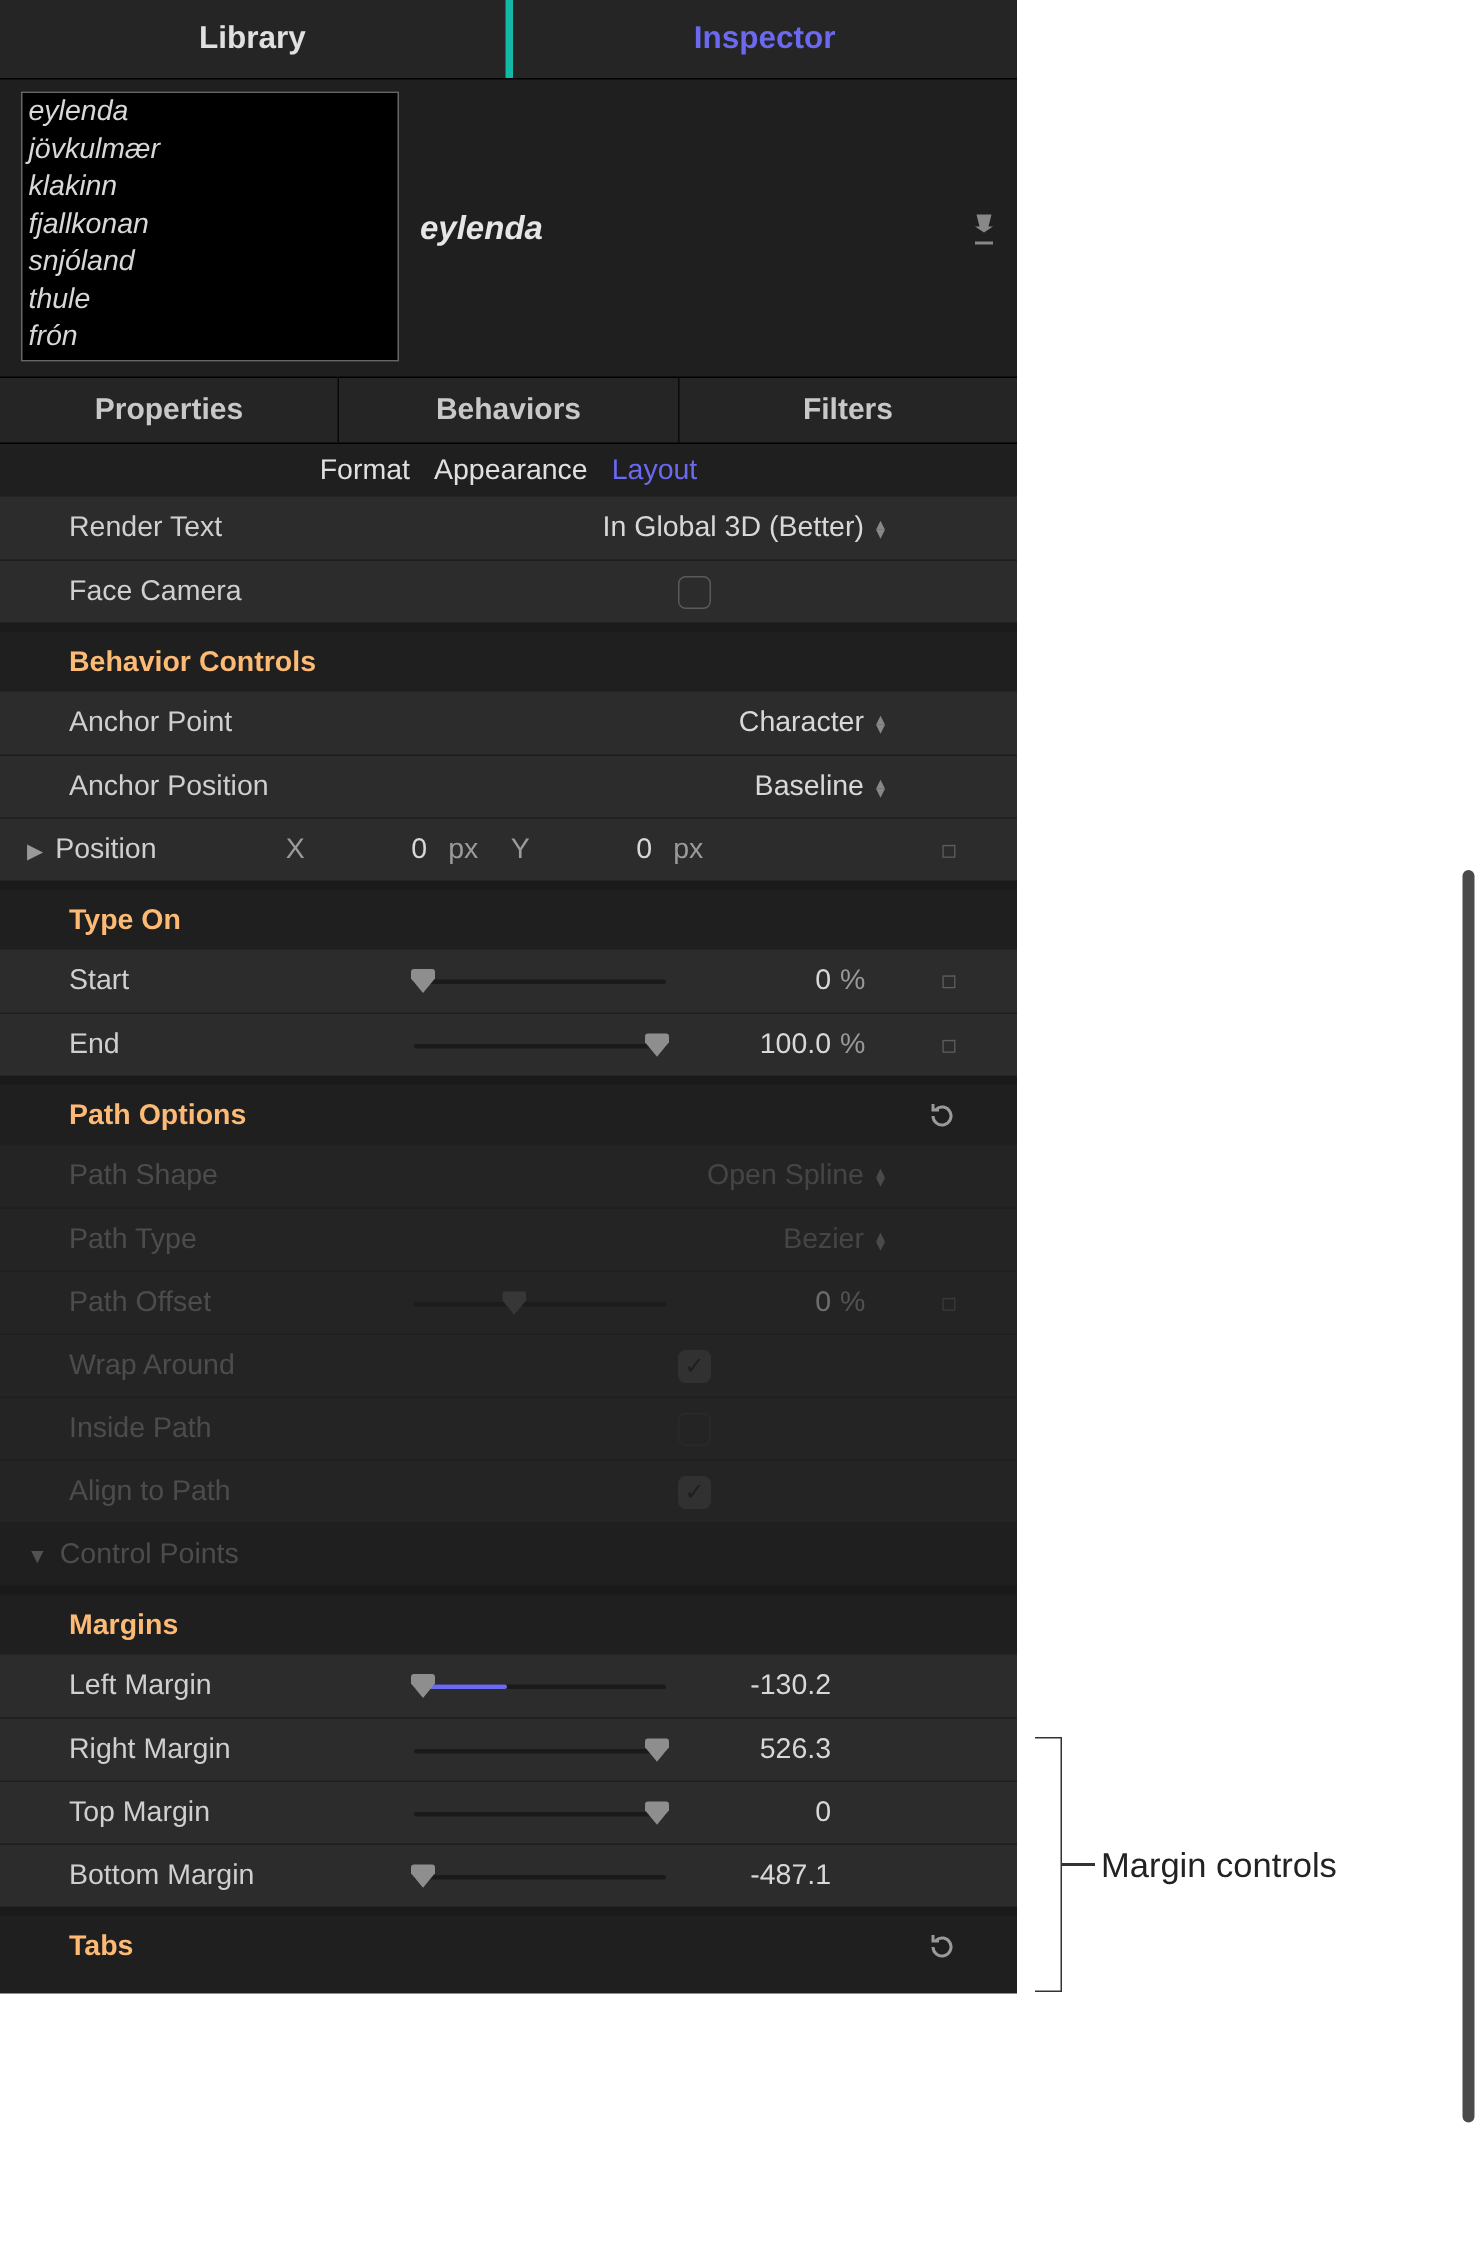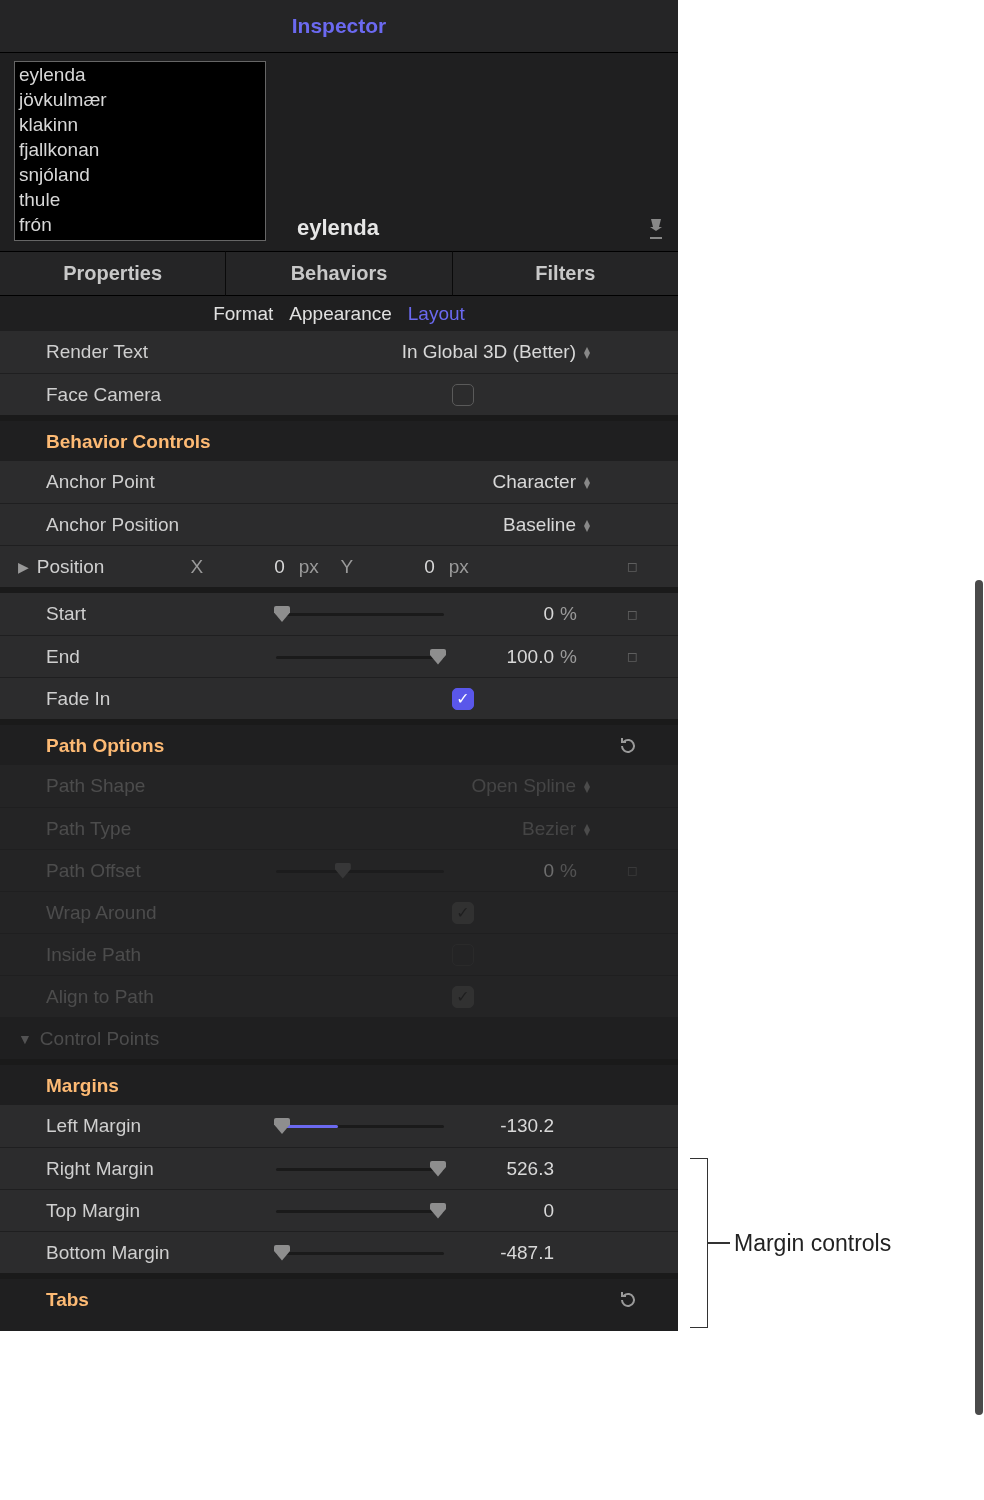--- a/index.html
+++ b/index.html
@@ -2,21 +2,21 @@
 <html><head>
 <meta charset="utf-8">
 <style>
   * { box-sizing: border-box; margin: 0; padding: 0; font-family: -apple-system, "Helvetica Neue", Arial, sans-serif; }
   body { background: #fff; width: 984px; height: 1500px; position: relative; }
   .panel { width: 678px; background: #1f1f20; color: #c8c8c8; font-size: 19px; }
   .main-tabs { display: flex; border-bottom: 1px solid #000; }
   .main-tab { flex: 1; text-align: center; padding: 14px 0; font-weight: 600; font-size: 21px; color: #e0e0e0; background:#252526; cursor:pointer; }
   .main-tab.active { color: #6b69f0; }
   .main-tab + .main-tab { border-left:5px solid #14b8a6; }
-  .header-area { display:flex; padding: 8px 12px 0 14px; align-items:flex-end; gap:31px; }
+  .header-area { display:flex; padding: 8px 12px 0 14px; align-items:center; gap:14px;font-style:italic; }
   .preview-box { width:252px; height:180px; background:#000; border:1px solid #666; font-size:19px; line-height: 25px; padding:0 4px; color:#d8d8d8; overflow:hidden; font-weight:400;}
   .obj-name { font-size:22px; font-weight:700; color:#e6e6e6; flex:1; padding-top:2px;}
   .pin-icon { width:20px; height:24px; margin-top:4px; color:#888; }
   .sub-tabs { display:flex; margin-top:10px; }
   .sub-tab { flex:1; text-align:center; font-size:20px; font-weight:600; padding:10px 0; background:#252526; border-top:1px solid #000; border-bottom:1px solid #000; cursor:pointer;}
   .sub-tab + .sub-tab { border-left:1px solid #0a0a0a; }
   .sub-tab.active { color:#6b69f0; }
   .tert-tabs { display:flex; justify-content:center; gap:16px; padding:7px 0 6px; font-size:19px; }
   .tert-tab { color:#e0e0e0; cursor:pointer;}
   .tert-tab.active { color:#6b69f0; }
@@ -55,20 +55,21 @@
   .bracket-stem { width:22px; height:1.5px; background:#333;}
   .ann-text { font-size:23px; color:#222; padding-left:4px;}
   svg { display:block; }
 </style>
 </head>
 <body>
 
 <div class="panel">
 
   <div class="main-tabs">
+    <div class="main-tab">Library</div>
     <div class="main-tab active">Inspector</div>
   </div>
 
   <div class="header-area">
     <div class="preview-box" id="previewBox">
         <div>eylenda</div>
         <div>jövkulmær</div>
         <div>klakinn</div>
         <div>fjallkonan</div>
         <div>snjóland</div>
@@ -154,20 +155,21 @@
           <span class="val-text" style="width:70px">0</span>
           <span class="val-unit">px</span>
         </div>
       </div>
       <div class="row-tail">
           <span class="kf">◇</span>
         </div>
     </div>
 
     <div class="group-divider"></div>
+    <div class="section-head">Type On</div>
 
     <div class="row first-in-group">
       <div class="row-label">Start</div>
       <div class="row-mid">
         <div class="slider">
           <div class="slider-track"></div>
           <div class="slider-thumb home" style="left:-2px;"></div>
         </div>
         <span class="val-text">0</span>
         <span class="val-unit">%</span>
@@ -185,27 +187,20 @@
           <div class="slider-thumb home" style="left:calc(100% - 14px);"></div>
         </div>
         <span class="val-text">100.0</span>
         <span class="val-unit">%</span>
       </div>
       <div class="row-tail">
           <span class="kf">◇</span>
         </div>
     </div>
 
-    <div class="row">
-      <div class="row-label">Fade In</div>
-      <div class="row-mid" style="justify-content:center; padding-left:120px;">
-        <div class="checkbox checked">✓</div>
-      </div>
-      <div class="row-tail"></div>
-    </div>
 
     <div class="group-divider"></div>
     <div class="section-head">
       <span>Path Options</span>
       <span class="reset">
         <svg width="20" height="20" viewBox="0 0 20 20" fill="none" stroke="currentColor" stroke-width="2">
             <path d="M4 10a6 6 0 1 0 2-4.5"></path>
             <path d="M4 2v4h4"></path>
           </svg>
       </span>

